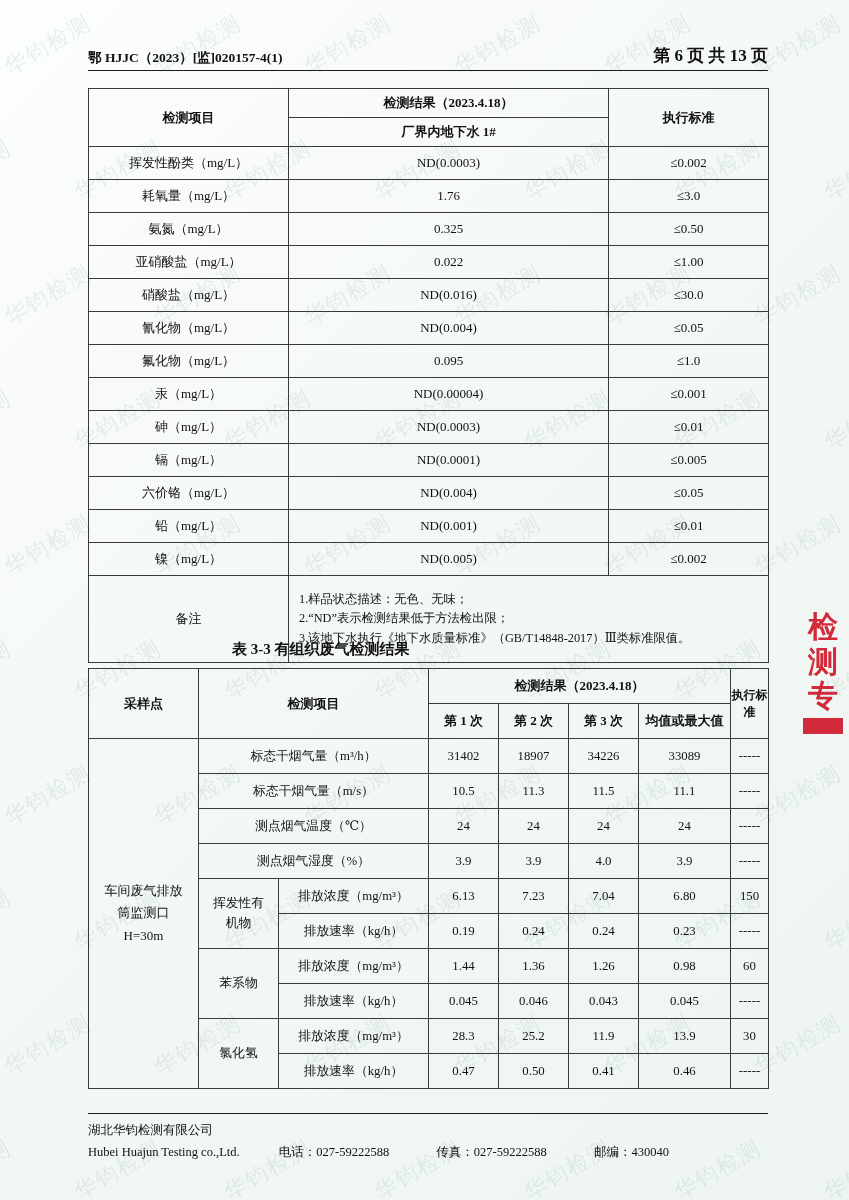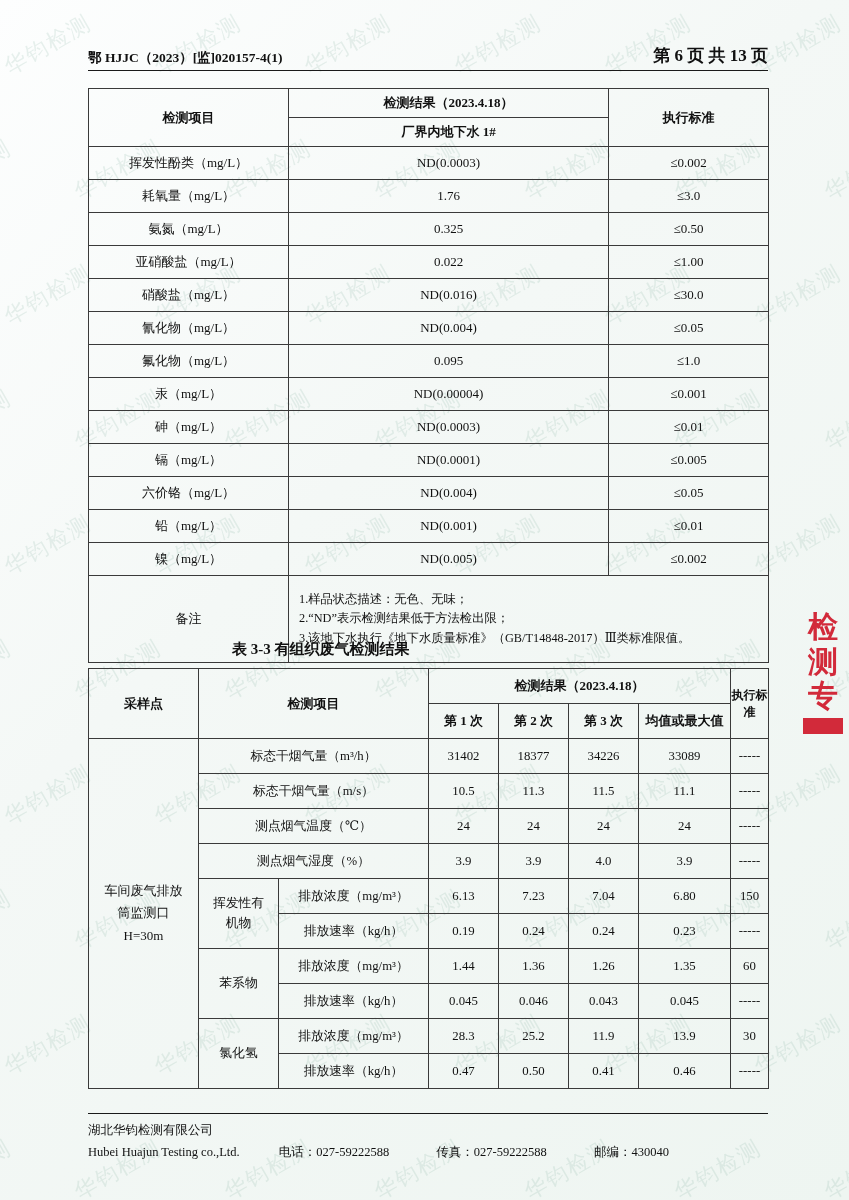--- a/index.html
+++ b/index.html
@@ -357,21 +357,21 @@
         </tr>
 
         <tr>
           <td class="site" rowspan="10">
             <div>车间废气排放</div>
             <div>筒监测口</div>
             <div>H=30m</div>
           </td>
           <td colspan="2">标态干烟气量（m³/h）</td>
           <td>31402</td>
-          <td>18377</td>
+          <td>18907</td>
           <td>34226</td>
           <td>33089</td>
           <td>-----</td>
         </tr>
         <tr>
           <td colspan="2">标态干烟气量（m/s）</td>
           <td>10.5</td>
           <td>11.3</td>
           <td>11.5</td>
           <td>11.1</td>
@@ -414,21 +414,21 @@
           <td>0.23</td>
           <td>-----</td>
         </tr>
 
         <tr>
           <td rowspan="2">苯系物</td>
           <td>排放浓度（mg/m³）</td>
           <td>1.44</td>
           <td>1.36</td>
           <td>1.26</td>
-          <td>1.35</td>
+          <td>0.98</td>
           <td>60</td>
         </tr>
         <tr>
           <td>排放速率（kg/h）</td>
           <td>0.045</td>
           <td>0.046</td>
           <td>0.043</td>
           <td>0.045</td>
           <td>-----</td>
         </tr>

